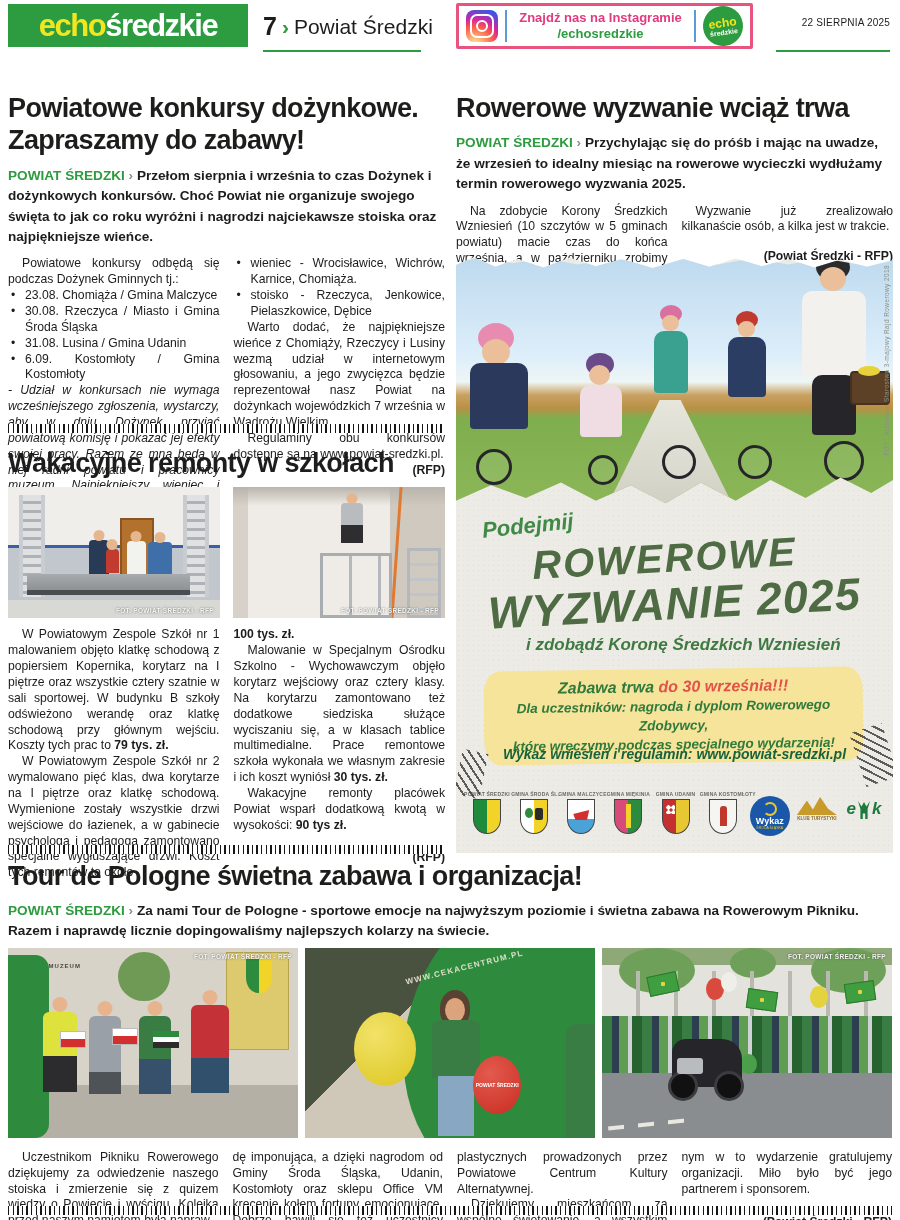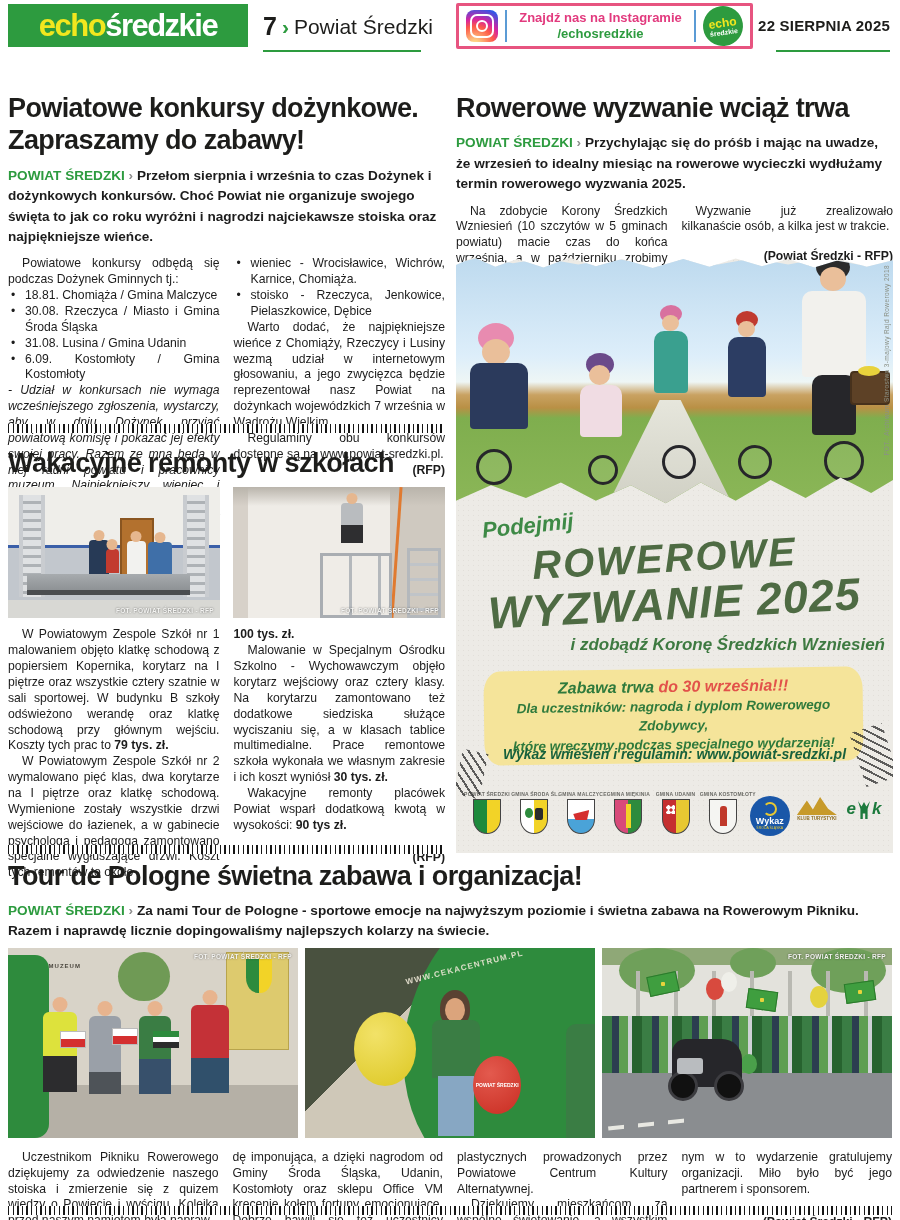--- a/index.html
+++ b/index.html
@@ -10,21 +10,21 @@
   
   .logo-box{position:absolute;left:8px;top:4px;width:240px;height:43px;background:#2d9b3f;display:flex;align-items:center;justify-content:center;font-weight:700;font-size:31px;letter-spacing:-1.5px}
   .logo-box .y{color:#f2e71e}.logo-box .w{color:#fff}
   .sect{position:absolute;left:263px;top:12px;white-space:nowrap}
   .pnum{font-size:25px;font-weight:700;vertical-align:-1px}
   .chev{color:#2d9b3f;font-size:21px;font-weight:700;margin:0 5px}
   .pname{font-size:21px;font-weight:500}
   .uline{position:absolute;height:2px;background:#2d9b3f}
   .ul-sect{left:263px;top:50px;width:158px}
   .ul-date{right:10px;top:50px;width:114px}
-  .date{position:absolute;right:10px;top:17px;font-weight:700;font-size:15px;letter-spacing:.2px}
+  .date{position:absolute;right:10px;top:17px;font-weight:400;font-size:10px;letter-spacing:.2px}
   .insta{position:absolute;left:456px;top:3px;width:297px;height:46px;border:3px solid #e75480;border-radius:2px;background:#fff;display:flex;align-items:center;padding:0 7px;gap:7px}
   .ig-icon{width:32px;height:32px;border-radius:8px;flex:0 0 32px;background:radial-gradient(circle at 28% 110%,#fdf497 0%,#fd5949 45%,#d6249f 62%,#285aeb 92%);position:relative}
   .ig-icon::before{content:"";position:absolute;inset:4px;border:2px solid #fff;border-radius:7px}
   .ig-icon::after{content:"";position:absolute;inset:10px;border:2px solid #fff;border-radius:50%}
   .vbar{width:2px;height:32px;background:#5b9bd5;flex:0 0 2px}
   .ig-text{flex:1;text-align:center;line-height:1.25}
   .ig-l1{color:#e23a7e;font-weight:700;font-size:13px}
   .ig-l2{color:#2d9b3f;font-weight:700;font-size:13px}
   .mini-logo{width:40px;height:40px;flex:0 0 40px;border-radius:50%;background:#2d9b3f;display:flex;flex-direction:column;align-items:center;justify-content:center;line-height:1;transform:rotate(-8deg)}
   .mini-logo .y{color:#f2e71e;font-weight:700;font-size:12px}
@@ -134,21 +134,21 @@
   .cy{position:absolute}
   .cy .helm{position:absolute;border-radius:50%}
   .cy .face{position:absolute;border-radius:50%;background:#eabf9a}
   .cy .torso{position:absolute;border-radius:10px 10px 4px 4px}
   .wheel{position:absolute;border:3px solid #26262a;border-radius:50%;background:rgba(255,255,255,.08)}
   .basket{position:absolute;left:394px;top:118px;width:40px;height:34px;background:#5d4126;border-radius:4px;border:2px solid #47311c}
   .basket::before{content:"";position:absolute;left:6px;top:-7px;width:22px;height:10px;border-radius:50%;background:#e8d23c}
   .p-intro{position:absolute;left:26px;top:260px;font-size:22px;font-weight:700;font-style:italic;color:#3e8a46;transform:rotate(-6deg)}
   .p-t1{position:absolute;left:0;right:20px;top:283px;text-align:center;font-size:40px;font-weight:700;font-style:italic;letter-spacing:2px;color:#4e6b43;transform:rotate(-3deg)}
   .p-t2{position:absolute;left:0;right:0;top:325px;text-align:center;font-size:45px;font-weight:700;font-style:italic;letter-spacing:1px;color:#4e6b43;transform:rotate(-3deg)}
-  .p-sub{position:absolute;left:70px;right:8px;top:382px;text-align:right;font-size:17px;font-weight:700;font-style:italic;color:#3e7a41}
+  .p-sub{position:absolute;left:70px;right:8px;top:382px;text-align:left;font-size:17px;font-weight:700;font-style:italic;color:#3e7a41}
   .p-band{position:absolute;left:28px;right:30px;top:416px;background:#f5e49a;border-radius:16px/22px;transform:rotate(-.8deg);padding:7px 4px 8px;text-align:center;line-height:1.4}
   .p-band .l1{font-size:16px;font-weight:700;font-style:italic;color:#2f7a3c}
   .p-band .l1 .red{color:#e2524a}
   .p-band .l23{font-size:13.5px;font-weight:700;font-style:italic;color:#2f7a3c}
   .p-info{position:absolute;left:0;right:0;top:490px;text-align:center;font-size:14px;font-weight:700;font-style:italic;color:#17613c;line-height:1.6}
   .p-logos{position:absolute;left:8px;right:6px;top:538px;display:flex;justify-content:space-between;align-items:flex-start}
   .lg{text-align:center;width:46px}
   .lg .lbl{font-size:5px;color:#6b6b66;font-weight:700;letter-spacing:.2px;white-space:nowrap}
   .shield{width:28px;height:35px;margin:2px auto 0;border:1px solid #444;border-radius:0 0 50% 50%/0 0 42% 42%}
   .s1{background:linear-gradient(90deg,#1d8a3c 50%,#f2d327 50%)}
@@ -212,21 +212,21 @@
     <div class="headline">Powiatowe konkursy dożynkowe. Zapraszamy do zabawy!</div>
     <div class="lead">
       <span class="tag">POWIAT ŚREDZKI</span>
       <span class="tagsep">›</span>
       <span>Przełom sierpnia i września to czas Dożynek i dożynkowych konkursów. Choć Powiat nie organizuje swojego święta to jak co roku wyróżni i nagrodzi najciekawsze stoiska oraz najpiękniejsze wieńce.</span>
     </div>
     <div class="cols">
       <div class="col">
         <p>Powiatowe konkursy odbędą się podczas Dożynek Gminnych tj.:</p>
         <ul class="bl">
-          <li>18.81. Chomiąża / Gmina Malczyce</li>
+          <li>23.08. Chomiąża / Gmina Malczyce</li>
           <li>30.08. Rzeczyca / Miasto i Gmina Środa Śląska</li>
           <li>31.08. Lusina / Gmina Udanin</li>
           <li>6.09. Kostomłoty / Gmina Kostomłoty</li>
         </ul>
         <p class="quote noind"><span>- Udział w konkursach nie wymaga wcześniejszego zgłoszenia, wystarczy, aby w dniu Dożynek przyjąć powiatową komisję i pokazać jej efekty swojej pracy. Razem ze mna będą w niej radni powiatu i pracownicy muzeum. Najpiękniejszy wieniec i stoisko nagrodzimy voucherem o wartości 500 zł - zachęca do zabawy starosta </span><span class="b">Sebastian Burdzy.</span></p>
       </div>
       <div class="col">
         <ul class="bl">
           <li>wieniec - Wrocisławice, Wichrów, Karnice, Chomiąża.</li>
           <li>stoisko - Rzeczyca, Jenkowice, Pielaszkowice, Dębice</li>

